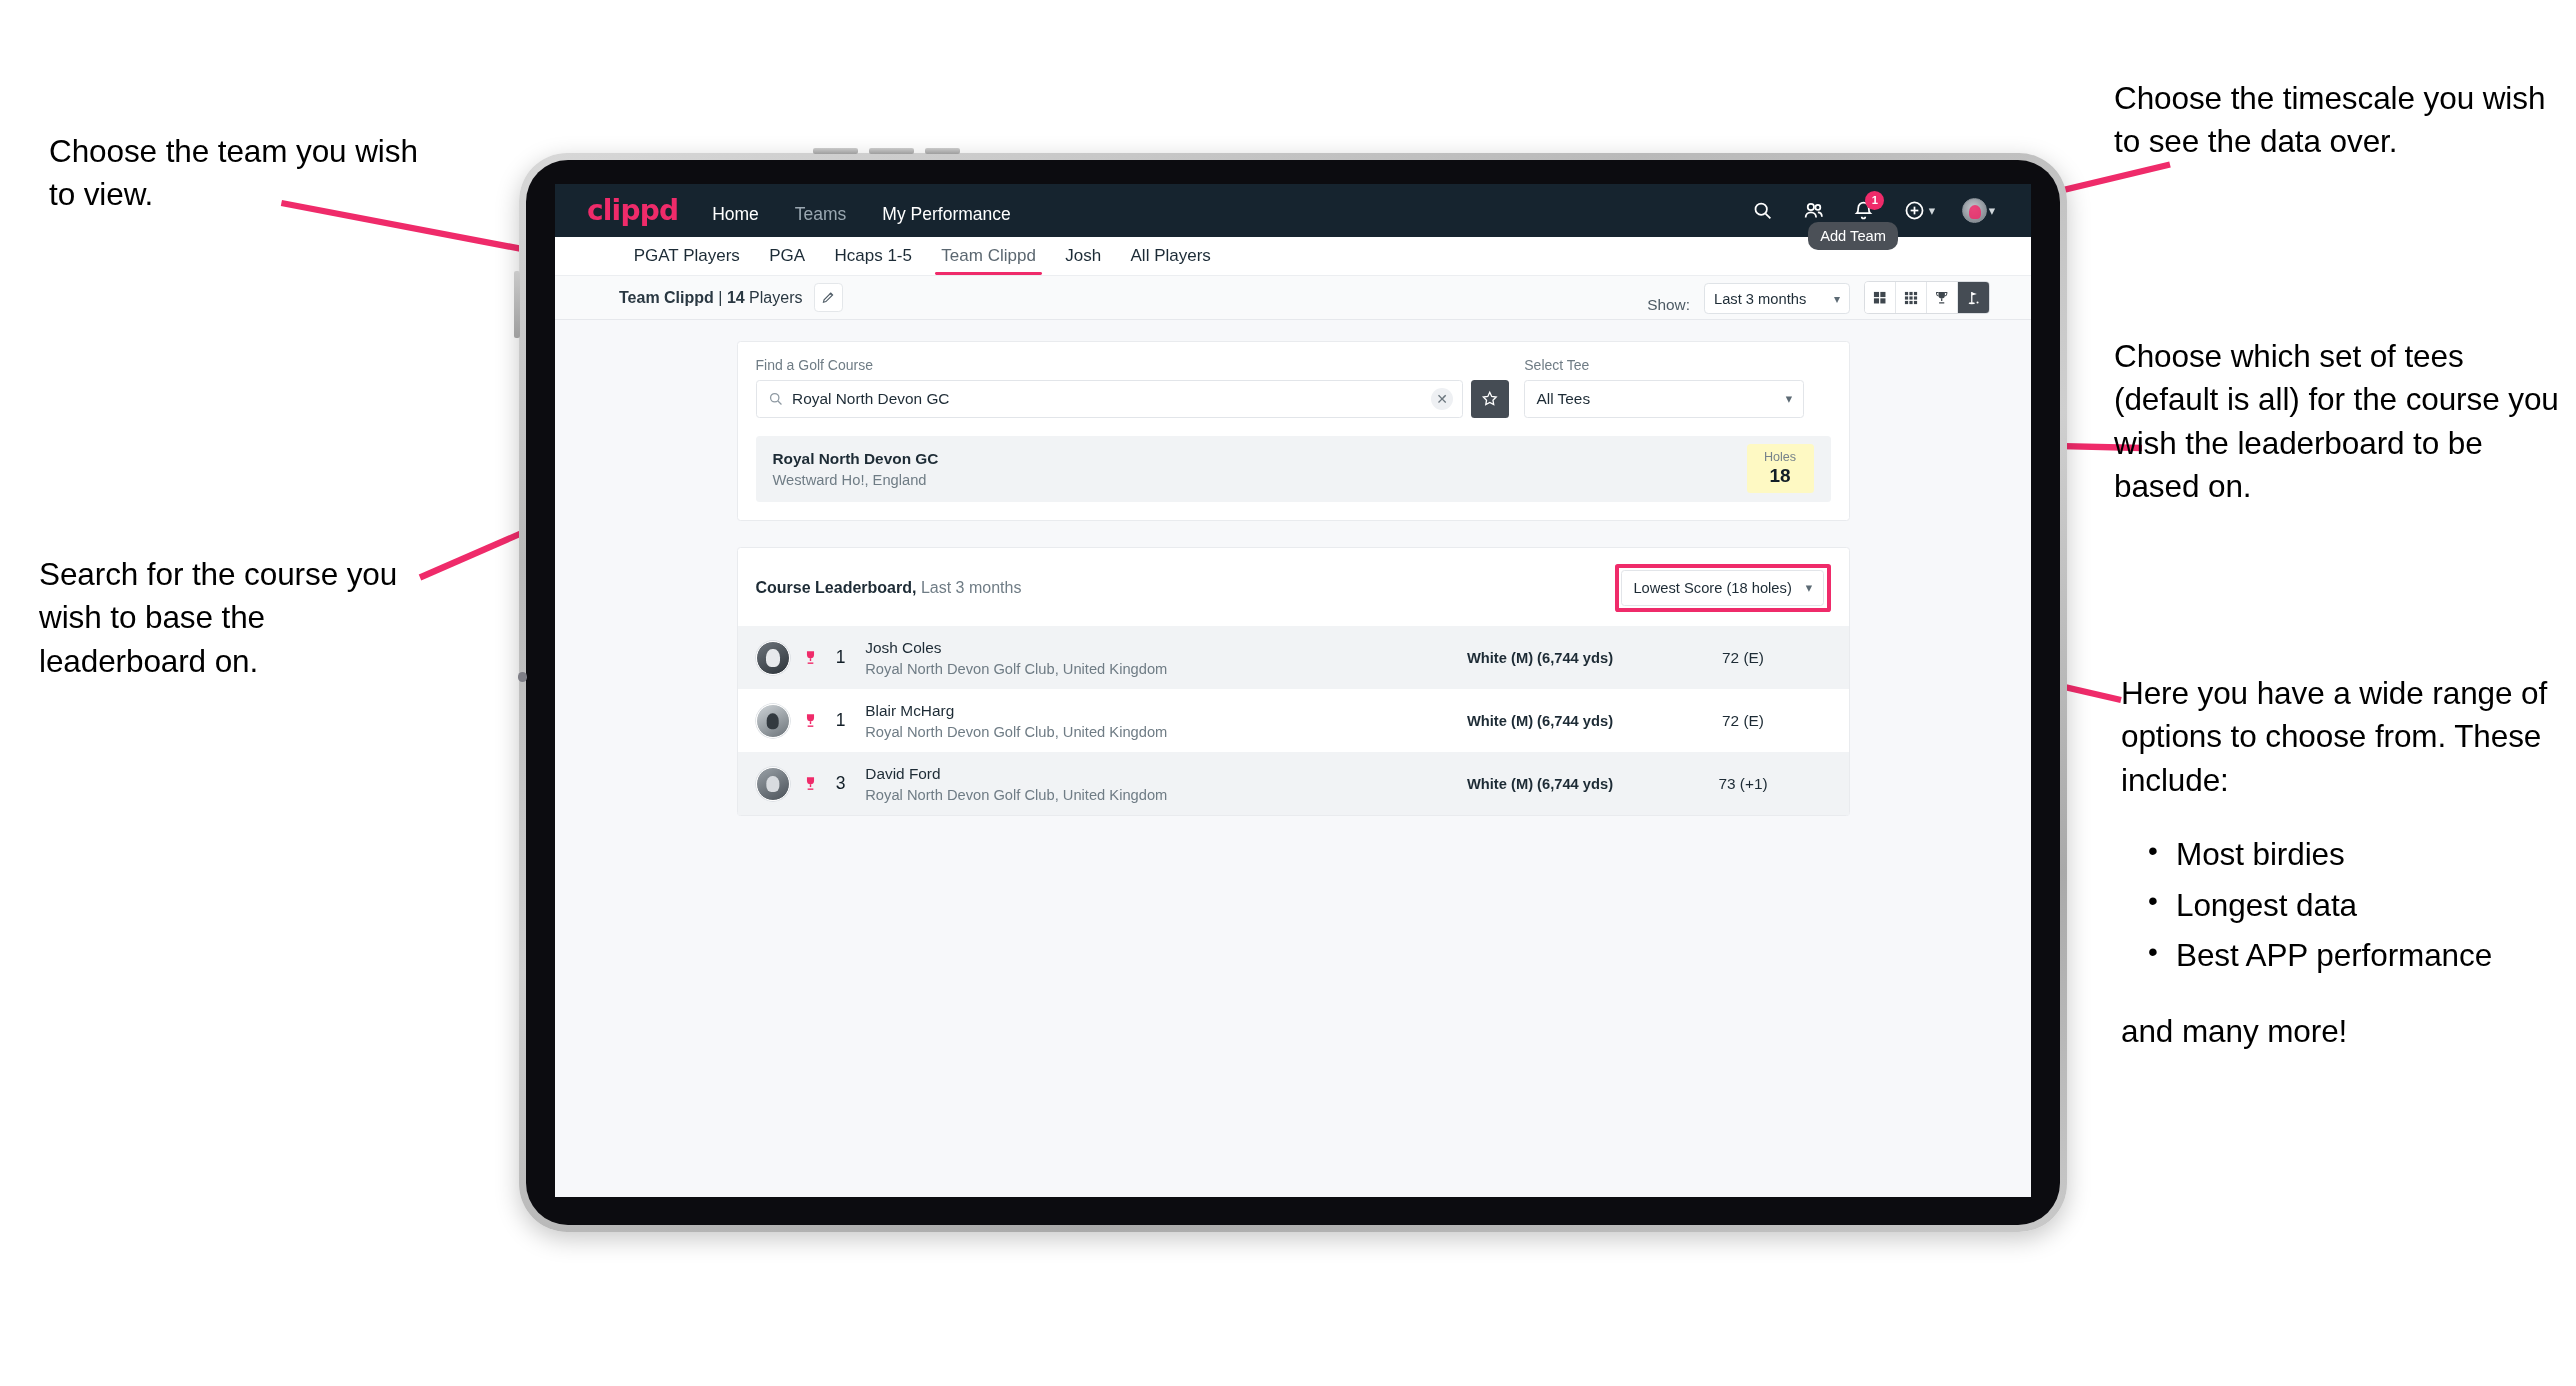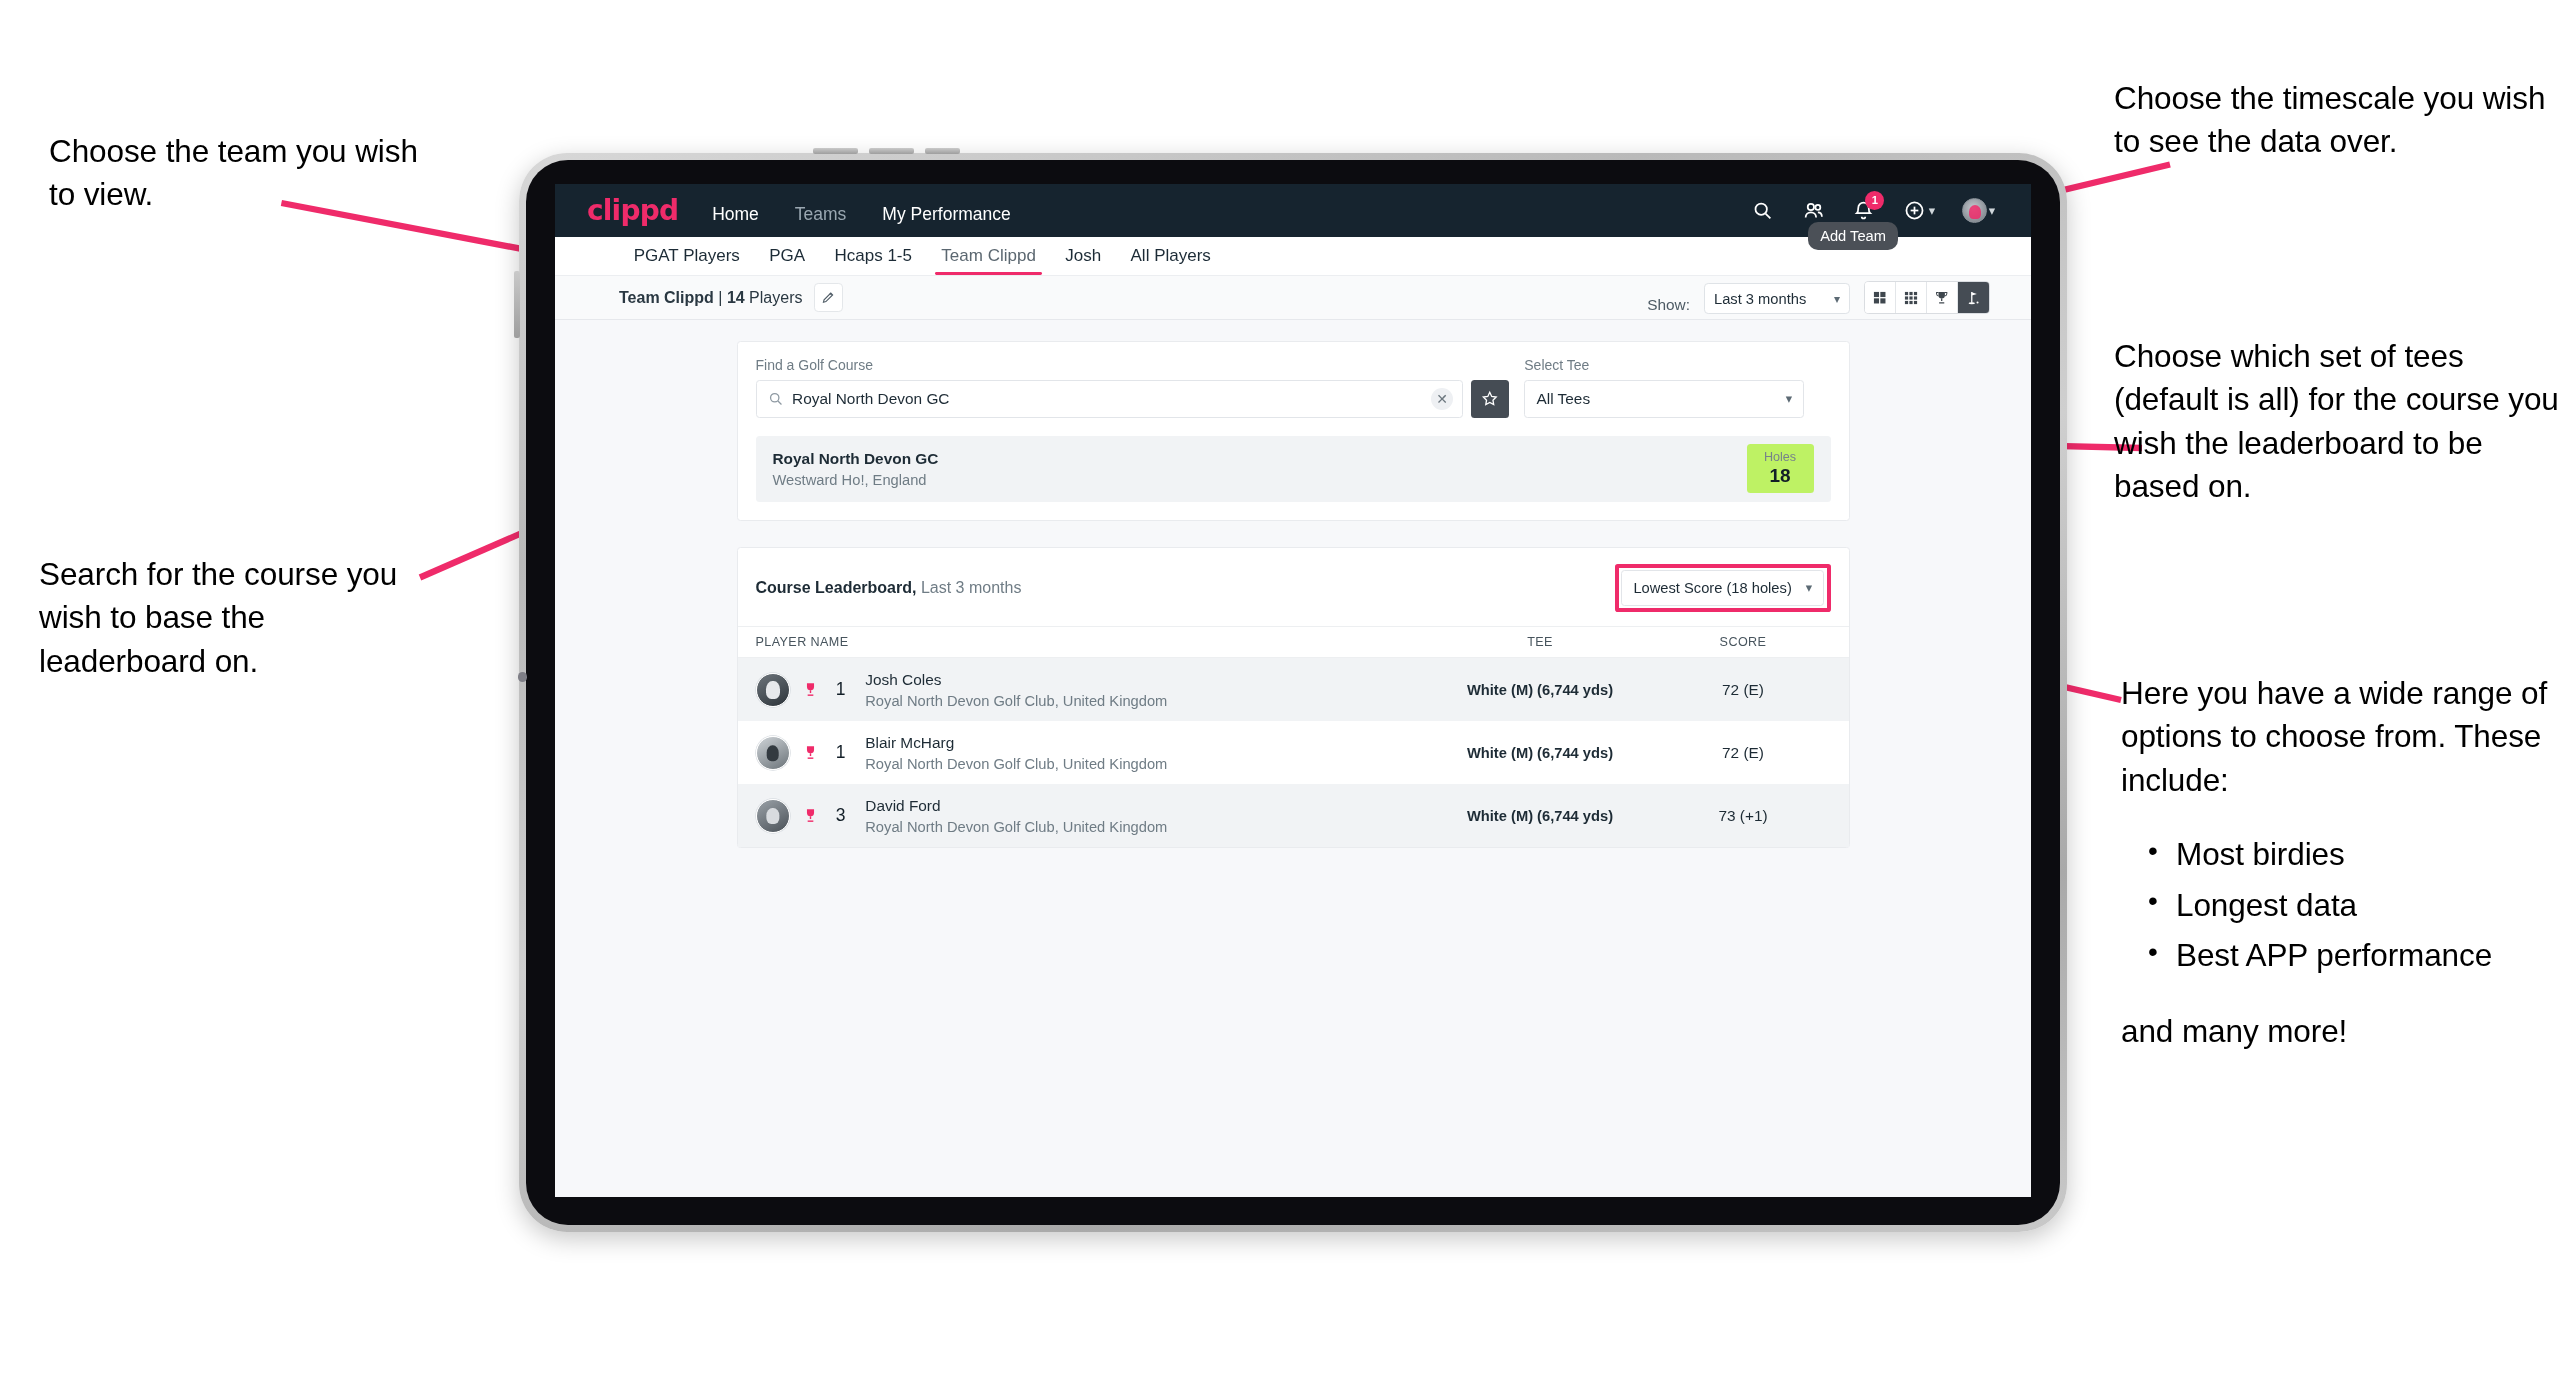--- a/index.html
+++ b/index.html
@@ -173,21 +173,21 @@
   }
   .tee-sel .cv { margin-left: auto; font-size: 12.6px; color: #5c6a74; }
 
   .course-card {
     margin: 0 18px 18px 18px; background: #f1f3f5; border-radius: 3.5px;
     height: 66px; display: flex; align-items: center; padding: 0 17px;
   }
   .course-name { font-size: 15.4px; font-weight: 700; color: #1d2b35; }
   .course-loc { font-size: 14.7px; color: #6f7c85; margin-top: 4.2px; }
   .holes-box {
-    margin-left: auto; background: #bef264; border-radius: 3.5px; width: 67px; height: 49px;
+    margin-left: auto; background: #fef9c3; border-radius: 3.5px; width: 67px; height: 49px;
     display: flex; flex-direction: column; align-items: center; justify-content: center;
   }
   .holes-lab { font-size: 12.6px; color: #76828b; }
   .holes-val { font-size: 19px; font-weight: 700; color: #121e27; margin-top: 1.4px; }
 
   
   .lb-head { display: flex; align-items: center; padding: 15.4px 18px 14px 18px; }
   .lb-title { font-size: 16px; color: #1d2b35; }
   .lb-title b { font-weight: 700; }
   .lb-title span { color: #6f7c85; }
@@ -448,25 +448,20 @@
               </div>
               <div class="metric-wrap">
                 <div class="metric-hl"></div>
                 <div class="metric-sel">
                   <span>Lowest Score (18 holes)</span>
                   <span class="cv">▾</span>
                 </div>
               </div>
             </div>
 
-            <div class="lb-cols">
-              <div class="c-name">PLAYER NAME</div>
-              <div class="c-tee">TEE</div>
-              <div class="c-score">SCORE</div>
-            </div>
 
             <div class="lb-row alt">
               <div class="pl">
                 <div class="pavatar">
                     <i></i>
                   </div>
                 <div class="trophy-ic">
                   <svg viewBox="0 0 24 24">
                       <path d="M7 3h10v5a5 5 0 0 1-10 0z"></path>
                       <path d="M11 13h2v4h-2z"></path>

